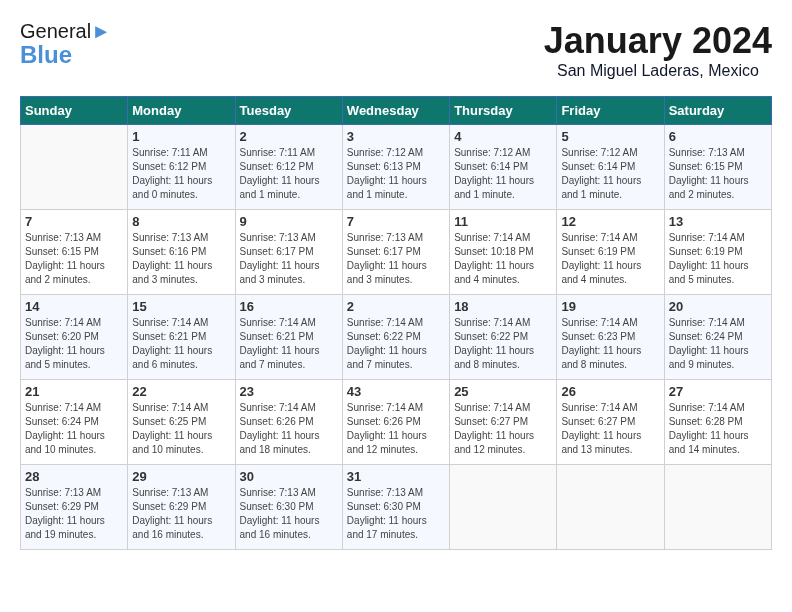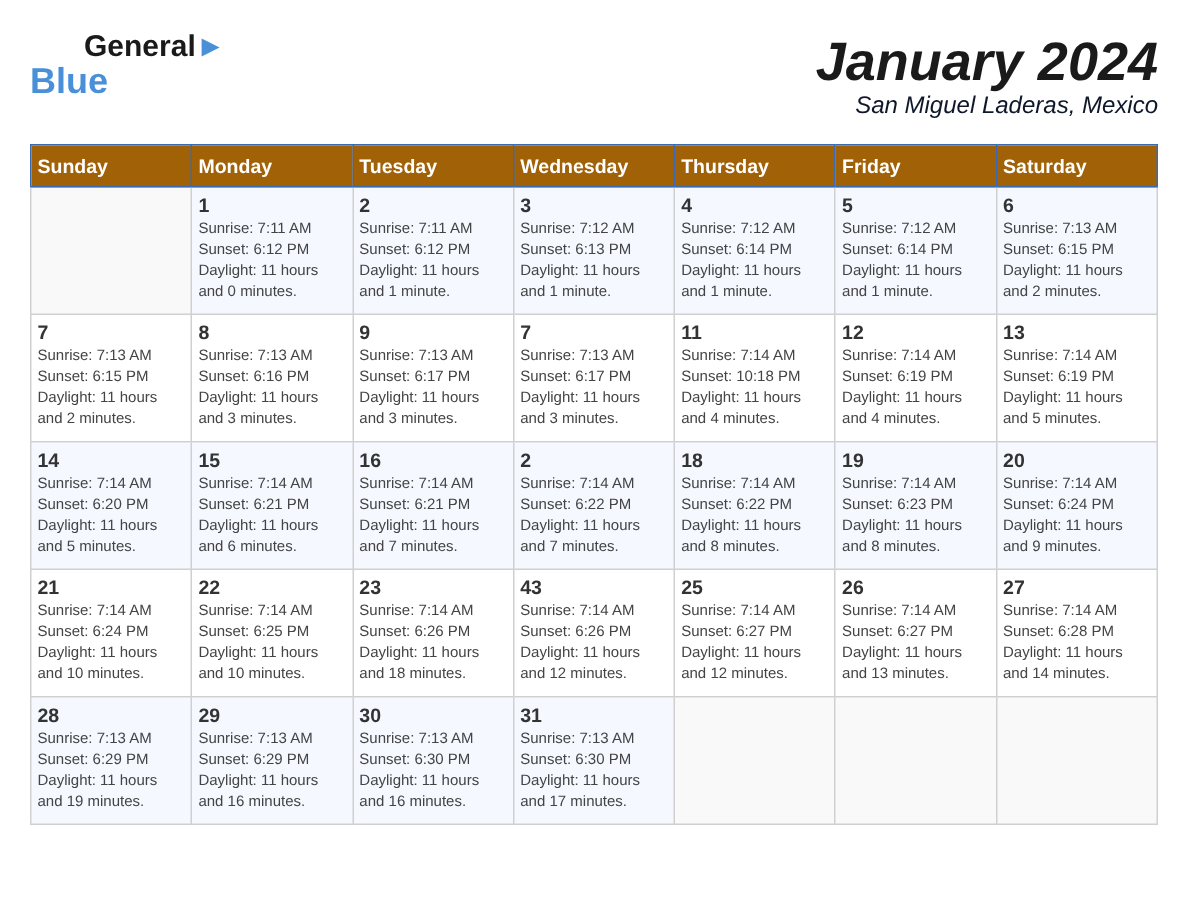--- a/index.html
+++ b/index.html
@@ -15,39 +15,38 @@
       justify-content: space-between;
       align-items: flex-start;
       margin-bottom: 16px;
     }
     .logo {
       display: flex;
       align-items: center;
       gap: 4px;
     }
     .title-block {
-      text-align: right;
-      font-style: italic;
+      text-align: center;
     }
     .month-title {
       font-size: 36px;
       font-weight: bold;
       color: #1a1a1a;
     }
     .location {
       font-size: 16px;
       color: #0f172a;
     }
     table {
       width: 100%;
       border-collapse: collapse;
       font-size: 11px;
     }
     thead tr {
-      background: #a16207;
+      background: #0f766e;
       color: white;
     }
     thead th {
       padding: 6px 4px;
       text-align: left;
       font-size: 13px;
       font-weight: bold;
       border: 1px solid #3a6ab1;
     }
     tbody tr {
@@ -80,21 +79,21 @@
     .empty-cell {
       background: #f9f9f9 !important;
     }
   </style>
 </head>
 <body>
 
 <div class="header">
   <div class="logo">
   <div style="line-height:1.1;">
-    <div style="font-size:20px;font-weight:bold;color:#1a1a1a;margin-left:36px;">General<span style="color:#4a90d9;">►</span></div>
+    <div style="font-size:20px;font-weight:normal;color:#1a1a1a;">General<span style="color:#4a90d9;">►</span></div>
     <div style="font-size:24px;font-weight:bold;color:#4a90d9;">Blue</div>
   </div>
 </div>
   <div class="title-block">
     <div class="month-title">January 2024</div>
     <div class="location">San Miguel Laderas, Mexico</div>
   </div>
 </div>
 
 <table>

